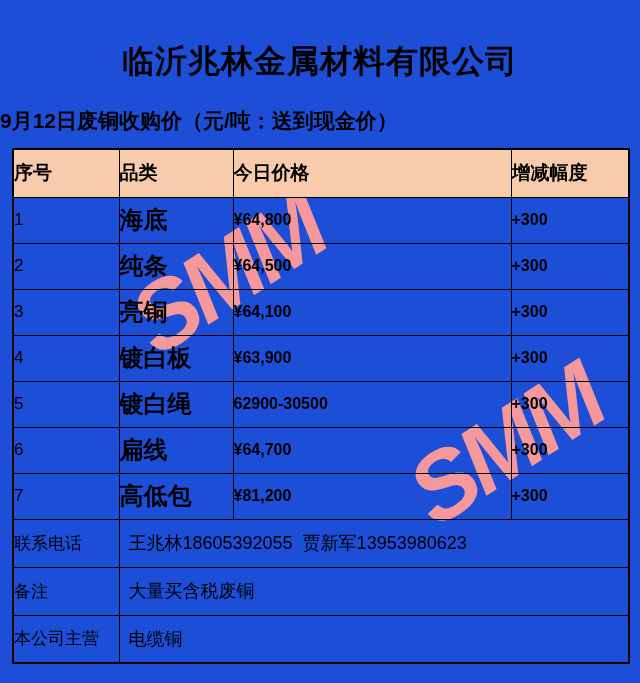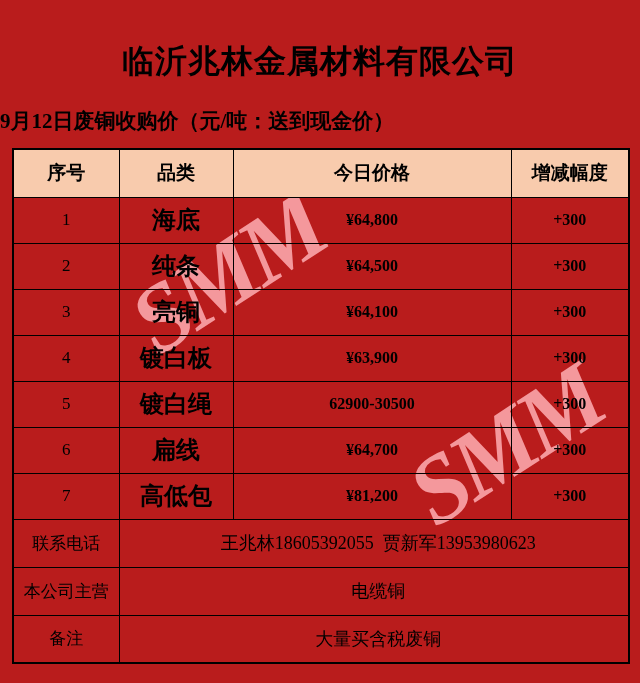--- a/index.html
+++ b/index.html
@@ -1,20 +1,20 @@
 <!DOCTYPE html>
 <html><head>
 <meta charset="utf-8">
 <style>
   * { margin:0; padding:0; box-sizing:border-box; }
   html,body { background:#ffffff; }
   body { font-family:"Liberation Sans","DejaVu Sans",sans-serif; }
   .page {
     position:relative; width:640px; height:683px;
-    background:#b91c1c; overflow:hidden;font-family:Liberation Serif, serif;
+    background:#1d4ed8; overflow:hidden;
   }
   .title {
     position:absolute; top:40px; left:0; width:100%;
     text-align:center; font-size:32px; font-weight:bold; color:#000;
     letter-spacing:1px; z-index:3;
   }
   .subtitle {
     position:absolute; top:107px; left:0; width:100%;
     text-align:left; font-size:21px; font-weight:bold; color:#000;
     z-index:3;
@@ -28,21 +28,21 @@
   }
   .wm1 { left:227px; top:274px; }
   .wm2 { left:505px; top:445px; }
   table.price {
     position:absolute; left:12px; top:148px; width:616px;
     border-collapse:collapse; table-layout:fixed;
     border:2px solid #000; z-index:2;
     background:transparent;
   }
   table.price td {
-    border:1px solid #000; text-align:center; vertical-align:middle;
+    border:1px solid #000; vertical-align:middle;
     color:#000; overflow:hidden;
   }
   tr.hdr { height:48px; }
   tr.hdr td { background:#F8CBAD; font-weight:bold; font-size:19px; }
   tr.data { height:46px; }
   td.num { font-size:17px; }
   td.cat { font-weight:bold; font-size:24px; }
   td.price-v { font-weight:bold; font-size:16px; }
   td.chg { font-weight:bold; font-size:16px; }
   tr.foot { height:48px; }
@@ -116,23 +116,23 @@
       <td class="cat">高低包</td>
       <td class="price-v">¥81,200</td>
       <td class="chg">+300</td>
     </tr>
 
     <tr class="foot">
       <td class="flabel">联系电话</td>
       <td class="fvalue" colspan="3">王兆林18605392055  贾新军13953980623</td>
     </tr>
     <tr class="foot">
+      <td class="flabel">备注</td>
+      <td class="fvalue" colspan="3">大量买含税废铜</td>
+    </tr>
+    <tr class="foot">
       <td class="flabel">本公司主营</td>
       <td class="fvalue" colspan="3">电缆铜</td>
-    </tr>
-    <tr class="foot">
-      <td class="flabel">备注</td>
-      <td class="fvalue" colspan="3">大量买含税废铜</td>
     </tr>
   </tbody>
     </table>
 
 </div>
 
 </body></html>

